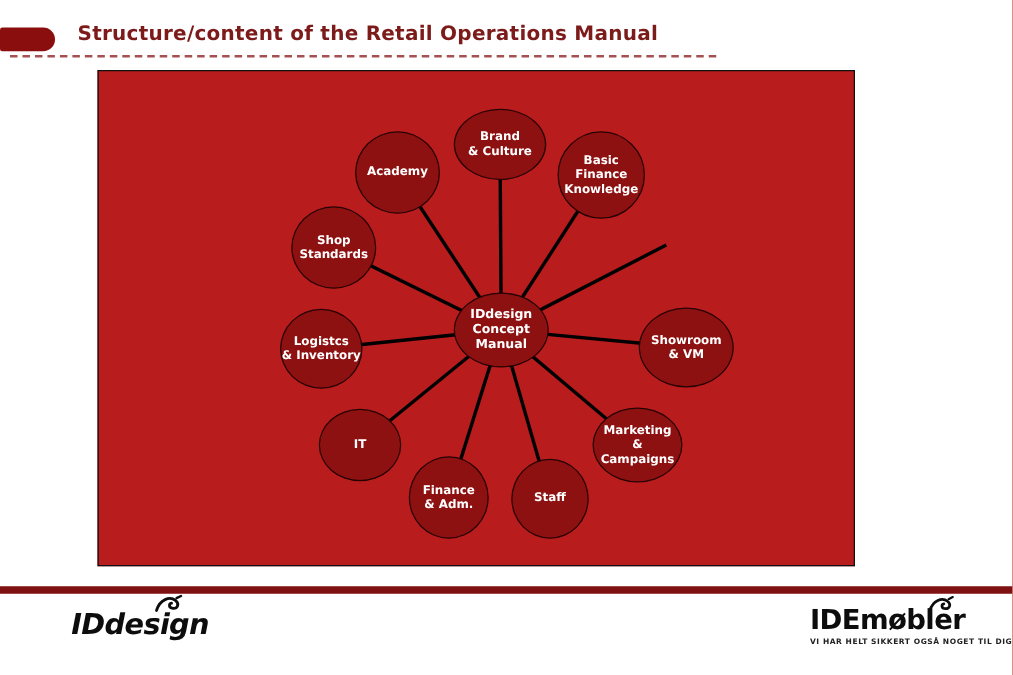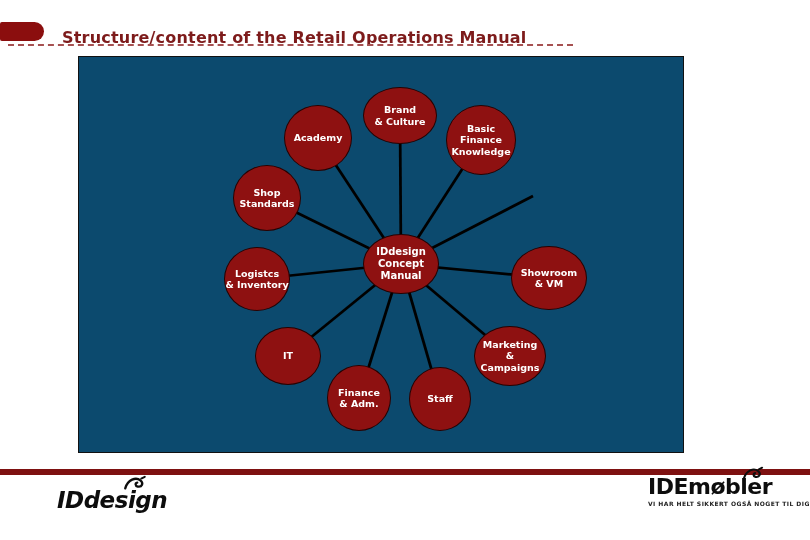--- a/index.html
+++ b/index.html
@@ -9,30 +9,29 @@
   }
   
   .header-pill{
     position:absolute;left:0;top:22px;width:44px;height:19px;
     background:#8b0e0e;border-radius:2px 10px 10px 2px;
   }
   .slide-title{
     position:absolute;left:62px;top:17px;width:700px;
     font-size:16px;font-weight:bold;color:#7d1b1b;letter-spacing:0.2px;
     white-space:nowrap;
-    margin-top:11px;
   }
   .title-underline{
     position:absolute;left:8px;top:44px;width:565px;height:0;
     border-top:2px dashed #a65151;
   }
   
   .content-box{
     position:absolute;left:78px;top:56px;width:606px;height:397px;
-    border:1.5px solid #111;background:#0c4a6e;box-sizing:border-box;
+    border:1.5px solid #111;background:#b91c1c;box-sizing:border-box;
   }
   .connectors{position:absolute;left:0;top:0;}
   .node{
     position:absolute;border-radius:50%;
     background:#8e1111;border:1.3px solid #260202;box-sizing:border-box;
     display:flex;align-items:center;justify-content:center;text-align:center;
   }
   .node-label{
     color:#ffffff;font-weight:bold;font-size:9.5px;line-height:1.18;
     white-space:pre-line;text-align:center;
@@ -40,21 +39,21 @@
   .node.center .node-label{font-size:10px;}
   
   .footer-bar{
     position:absolute;left:0;top:469px;width:810px;height:6px;background:#7e1111;
   }
   .logo-left{position:absolute;left:57px;top:487px;}
   .logo-left .logo-text{
     font-size:23px;font-weight:bold;font-style:italic;color:#0d0d0d;letter-spacing:-0.5px;
   }
   .logo-left .swirl{position:absolute;left:66px;top:-12px;}
-  .logo-right{position:absolute;left:648px;top:474px;}
+  .logo-right{position:absolute;left:648px;top:484px;}
   .logo-right .logo-text{
     font-size:22px;font-weight:bold;color:#0d0d0d;letter-spacing:-0.5px;
   }
   .logo-right .swirl{position:absolute;left:94px;top:-8px;}
   .logo-tagline{
     margin-top:1px;font-size:6px;font-weight:600;color:#222;
     letter-spacing:0.45px;white-space:nowrap;
   }
 </style>
 </head>

